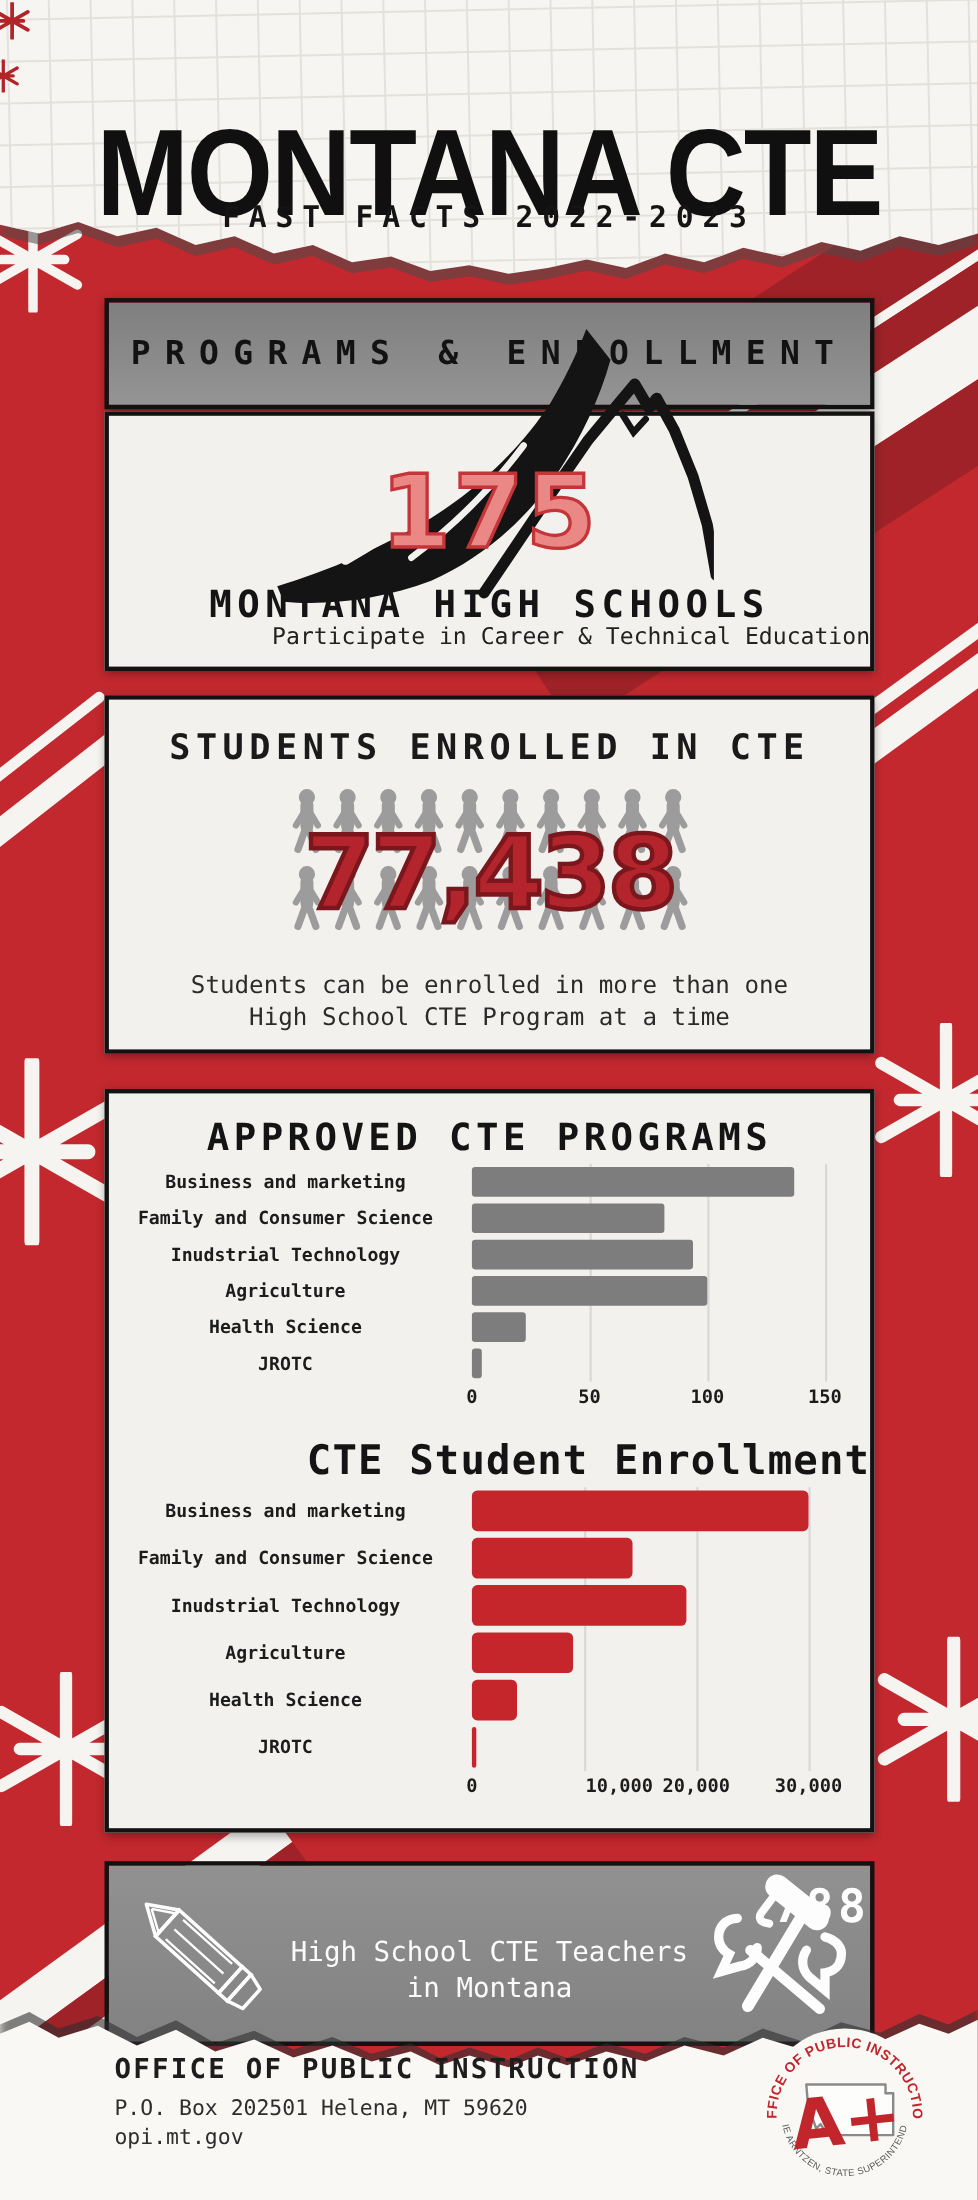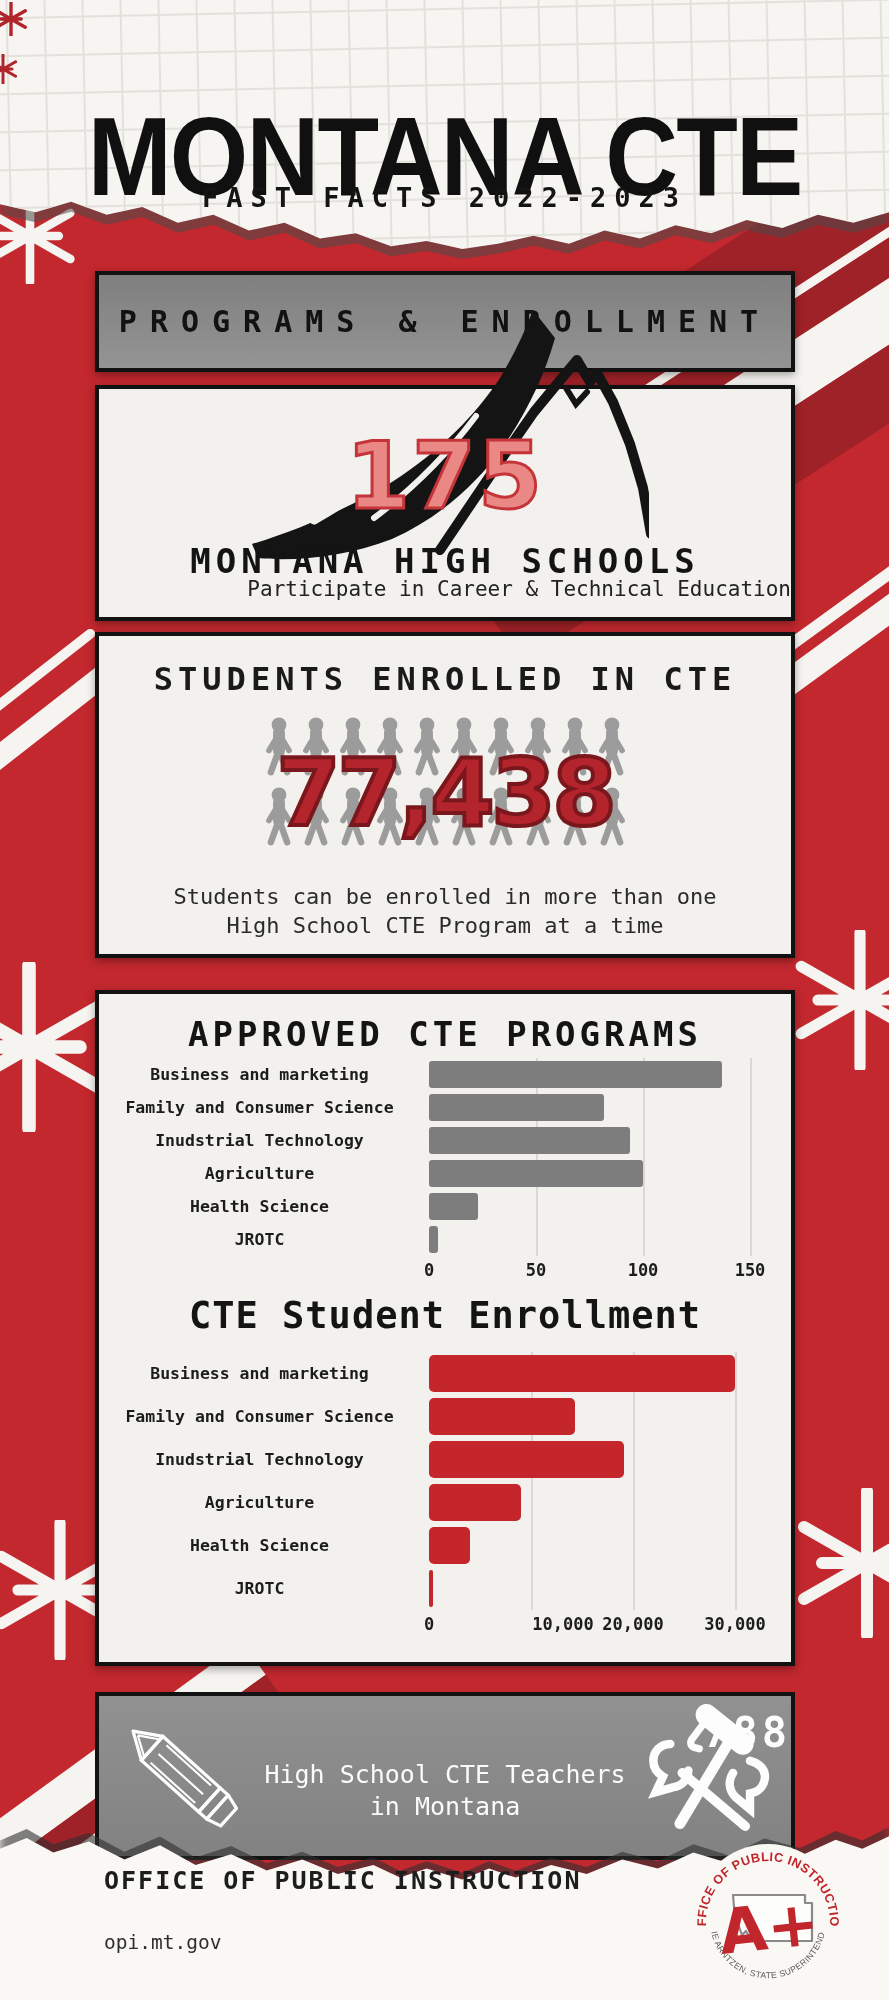--- a/index.html
+++ b/index.html
@@ -32,21 +32,21 @@
   .paper-bottom{position:absolute;left:0;top:1820px;width:889px;height:180px;background:#faf8f5;z-index:7;
     clip-path:polygon(0 16%,3% 10%,6% 18%,10% 12%,14% 22%,18% 14%,22% 25%,26% 19%,30% 28%,34% 22%,38% 30%,42% 25%,45% 32%,48% 27%,52% 33%,55% 27%,58% 32%,62% 25%,66% 30%,70% 22%,74% 27%,78% 18%,82% 24%,86% 15%,90% 20%,94% 11%,97% 16%,100% 9%,100% 100%,0 100%);}
   
   .banner-top{position:absolute;left:95px;top:271px;width:700px;height:101px;z-index:4;box-sizing:border-box;
     background:linear-gradient(180deg,#7f7f7f,#949494);border:4px solid #121212;box-shadow:0 3px 8px rgba(0,0,0,.35);
     display:flex;align-items:center;justify-content:center;}
   .banner-top span{font-weight:700;font-size:30px;letter-spacing:13px;color:#121212;}
   
   .card{position:absolute;left:95px;width:700px;z-index:4;box-sizing:border-box;
     background:#f2f1ed;border:4px solid #121212;box-shadow:0 3px 8px rgba(0,0,0,.35);}
-  .card1{top:385px;height:236px;padding-left:44px;}
+  .card1{top:374px;height:236px;padding-left:44px;}
   .card2{top:632px;height:326px;}
   .card3{top:990px;height:676px;}
   .mountain{position:absolute;left:145px;top:-97px;width:405px;height:278px;z-index:5;pointer-events:none;}
   .num-175{position:absolute;left:0;top:42px;width:100%;text-align:center;z-index:6;
     font-family:"DejaVu Sans","Liberation Sans",sans-serif;font-weight:900;font-size:92px;line-height:1;
     color:#e98884;-webkit-text-stroke:3px #c43439;letter-spacing:2px;}
   .card1-title{position:absolute;left:0;top:152px;width:100%;text-align:center;z-index:6;
     font-weight:700;font-size:34px;color:#141414;letter-spacing:5px;}
   .card1-sub{position:absolute;left:0;top:188px;width:100%;text-align:right;z-index:6;
     font-size:21px;color:#222;}
@@ -55,21 +55,21 @@
   .prow{position:absolute;left:0;width:100%;display:flex;justify-content:center;gap:7px;}
   .prow1{top:80px;} .prow2{top:150px;}
   .prow svg{width:30px;height:60px;}
   .num-77438{position:absolute;left:0;top:112px;width:100%;text-align:center;z-index:3;
     font-family:"DejaVu Sans","Liberation Sans",sans-serif;font-weight:900;font-size:92px;line-height:1;
     color:#b3242c;-webkit-text-stroke:4px #7a171d;letter-spacing:-3px;}
   .card2-cap{position:absolute;left:0;width:100%;text-align:center;font-size:22px;color:#2b2b2b;}
   .cap1{top:248px;} .cap2{top:277px;}
   .chart-title{position:absolute;left:0;width:100%;text-align:center;font-weight:700;color:#141414;}
   .ct1{top:20px;font-size:34px;letter-spacing:4px;}
-  .ct2{top:300px;font-size:37px;letter-spacing:1px;}
+  .ct2{top:312px;font-size:37px;letter-spacing:1px;text-align:right;}
   .chart{position:absolute;left:0;width:692px;}
   .chart-1{top:64px;} .chart-2{top:358px;}
   .rows{position:relative;z-index:2;}
   .crow{display:flex;align-items:center;}
   .clabel{width:330px;text-align:center;padding-right:9px;box-sizing:border-box;
     font-weight:700;font-size:16.5px;color:#1c1c1c;white-space:nowrap;}
   .ctrack{position:relative;flex:1;display:flex;align-items:center;}
   .cbar{position:relative;}
   .grid{position:absolute;left:330px;top:0;z-index:1;}
   .gline{position:absolute;top:0;width:2px;background:rgba(0,0,0,.10);}
@@ -385,20 +385,21 @@
       <path d="M96 52 C104 54 110 60 108 68 C107 74 102 78 96 79 L96 92 L84 82 C78 76 78 68 82 62" stroke="#fdfdfd" stroke-width="7" fill="none" stroke-linecap="round"></path>
     </svg>
     <div class="num-788">788</div>
     <div class="b788-l1">High School CTE Teachers</div>
     <div class="b788-l2">in Montana</div>
   </div>
 
   <div class="paper-bottom-shadow"></div>
   <div class="paper-bottom"></div>
   <div class="footer-org">OFFICE OF PUBLIC INSTRUCTION</div>
+  <div class="footer-addr">P.O. Box 202501 Helena, MT 59620</div>
   <div class="footer-web">opi.mt.gov</div>
 
   <svg class="logo" viewBox="0 0 150 150">
     <defs>
       <path id="arcTop" d="M 13 80 A 62 62 0 0 1 137 80"></path>
       <path id="arcBottom" d="M 18 88 A 58 58 0 0 0 132 88"></path>
     </defs>
     <circle cx="75" cy="75" r="74" fill="#faf8f5"></circle>
     <text font-family="Liberation Sans, DejaVu Sans, sans-serif" font-size="12.6" font-weight="bold" fill="#c0262c" letter-spacing="0.5">
       <textPath href="#arcTop" startOffset="50%" text-anchor="middle">OFFICE OF PUBLIC INSTRUCTION</textPath>

